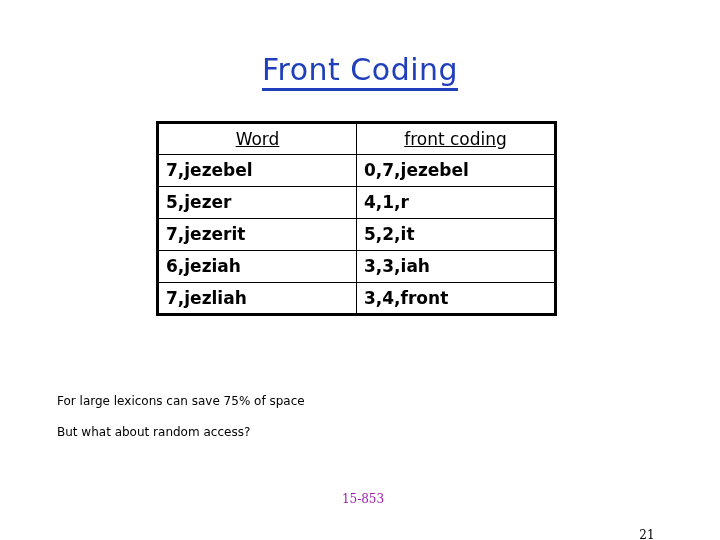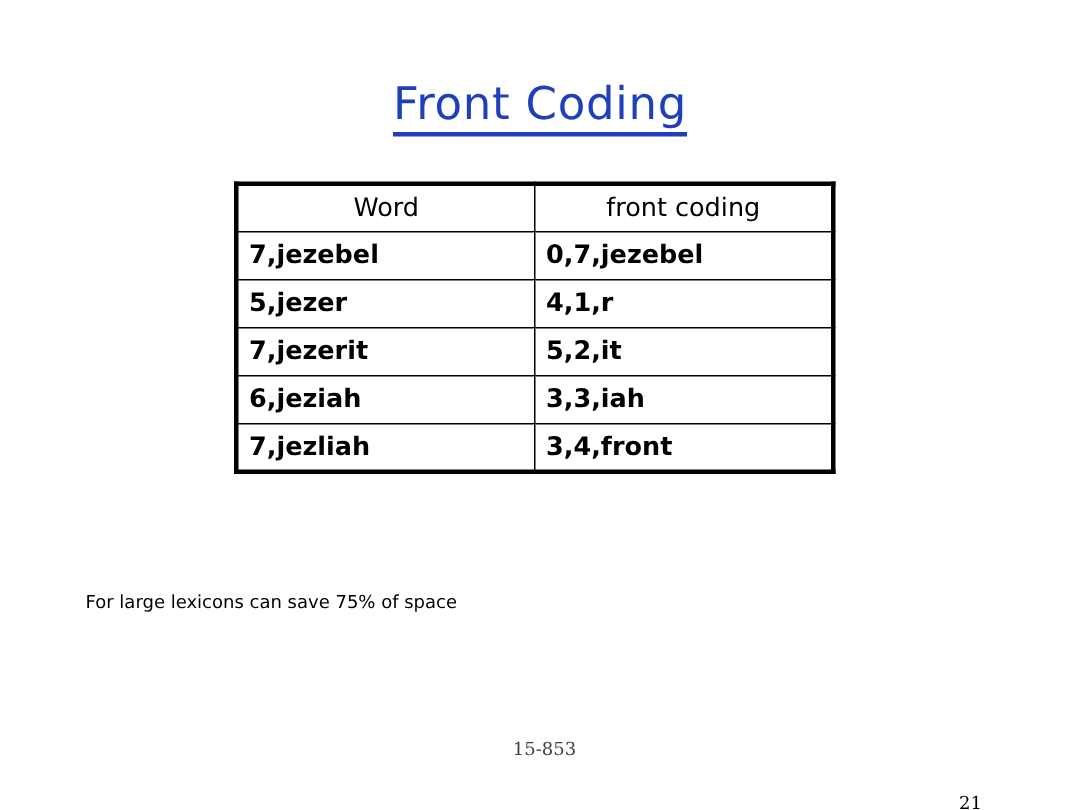--- a/index.html
+++ b/index.html
@@ -66,20 +66,21 @@
     border: 1px solid #000000;
     font-family: "DejaVu Sans", sans-serif;
     font-size: 17px;
     line-height: 1;
     vertical-align: middle;
   }
   table.fc-table th {
     font-weight: normal;
     text-align: center;
     padding: 0 4px;
+    text-decoration: underline;
   }
   table.fc-table td {
     font-weight: bold;
     text-align: left;
     padding: 0 0 0 7px;
     letter-spacing: 0px;
   }
 
   
   .body-text {
@@ -97,21 +98,21 @@
 
   
   .footer-course {
     position: absolute;
     left: 318px;
     top: 492px;
     width: 90px;
     text-align: center;
     font-family: "DejaVu Serif", serif;
     font-size: 12px;
-    color: #404040;
+    color: #a21caf;
   }
   .footer-page {
     position: absolute;
     left: 612px;
     top: 492px;
     width: 70px;
     text-align: center;
     font-family: "DejaVu Serif", serif;
     font-size: 12px;
     color: #000000;
@@ -159,18 +160,19 @@
         <tr>
           <td>7,jezliah</td>
           <td>3,4,front</td>
         </tr>
       </tbody>
     </table>
   </div>
 
   <div class="body-text">
     <div class="line">For large lexicons can save 75% of space</div>
+    <div class="line">But what about random access?</div>
   </div>
 
   <div class="footer-course">15-853</div>
   <div class="footer-page">21</div>
 
 </div>
 
 </body></html>

